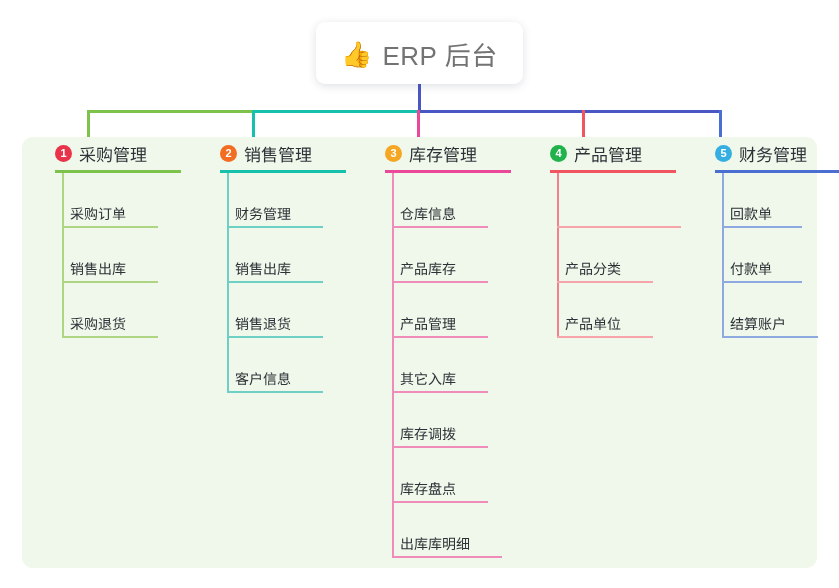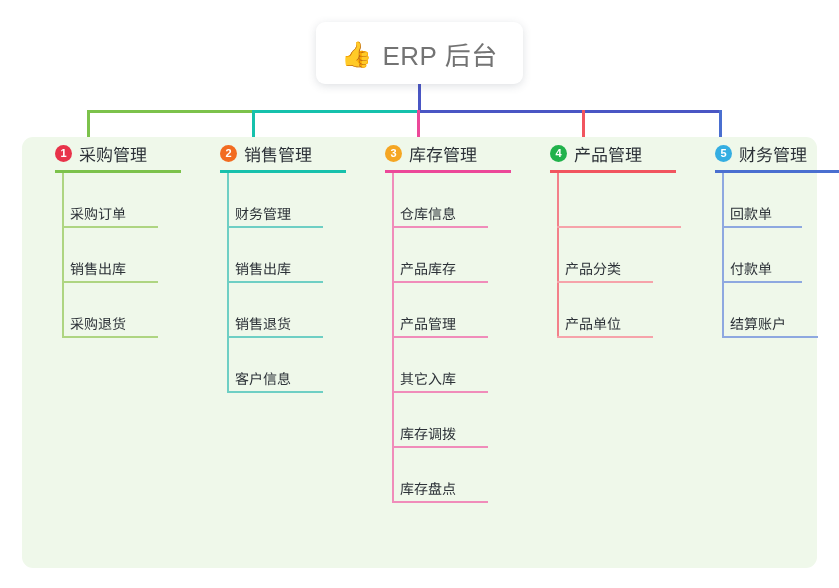--- a/index.html
+++ b/index.html
@@ -263,20 +263,24 @@
             <div class="item-rule" style="width: 96px; background: rgb(240, 140, 186);"></div>
           </div>
           <div class="item">
             <span class="item-label">库存调拨</span>
             <div class="item-rule" style="width: 96px; background: rgb(240, 140, 186);"></div>
           </div>
           <div class="item">
             <span class="item-label">库存盘点</span>
             <div class="item-rule" style="width: 96px; background: rgb(240, 140, 186);"></div>
           </div>
+          <div class="item">
+            <span class="item-label">出库库明细</span>
+            <div class="item-rule" style="width: 110px; background: rgb(240, 140, 186);"></div>
+          </div>
         </div>
       </div>
       <div class="column" style="left: 509px;">
         <div class="col-header">
           <span class="badge" style="background: rgb(33, 178, 75);">4</span>
           <span class="col-title">产品管理</span>
         </div>
         <div class="col-rule" style="background: rgb(241, 85, 95);"></div>
         <div class="items">
           <div class="rail" style="background: rgb(243, 128, 138);"></div>

